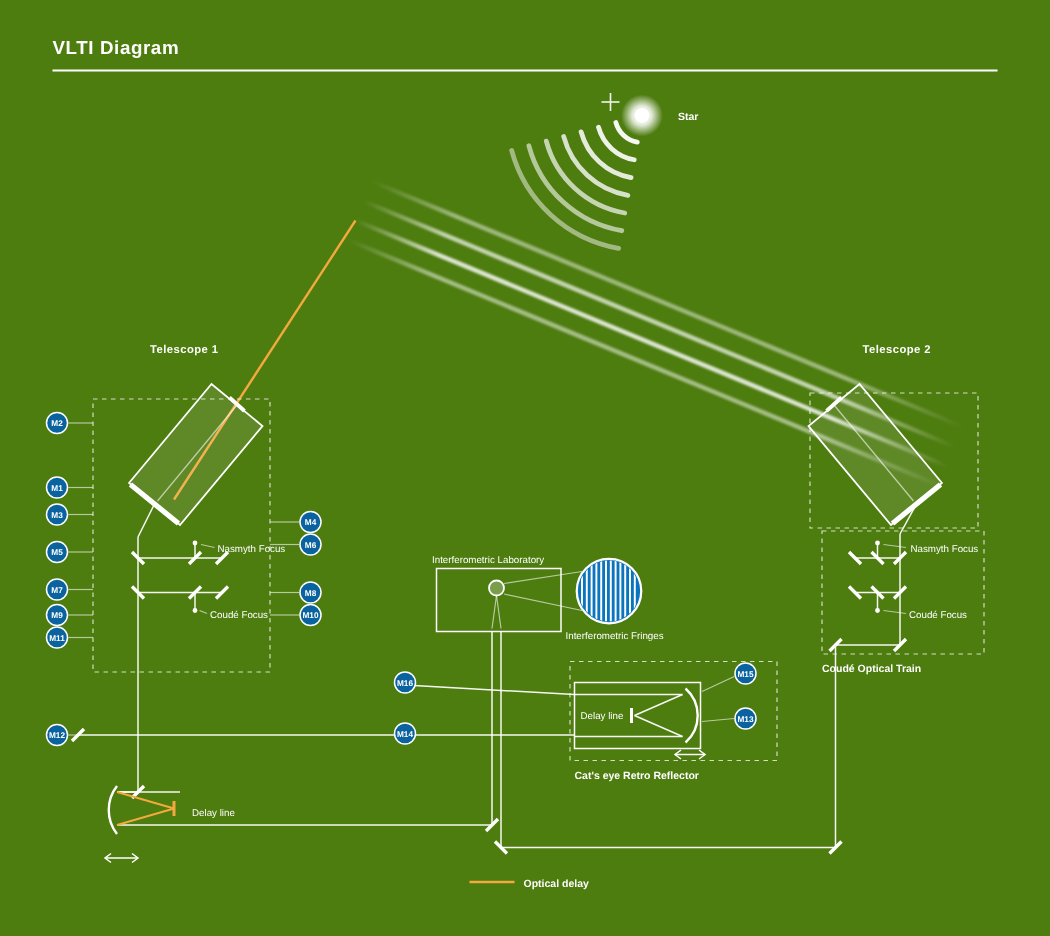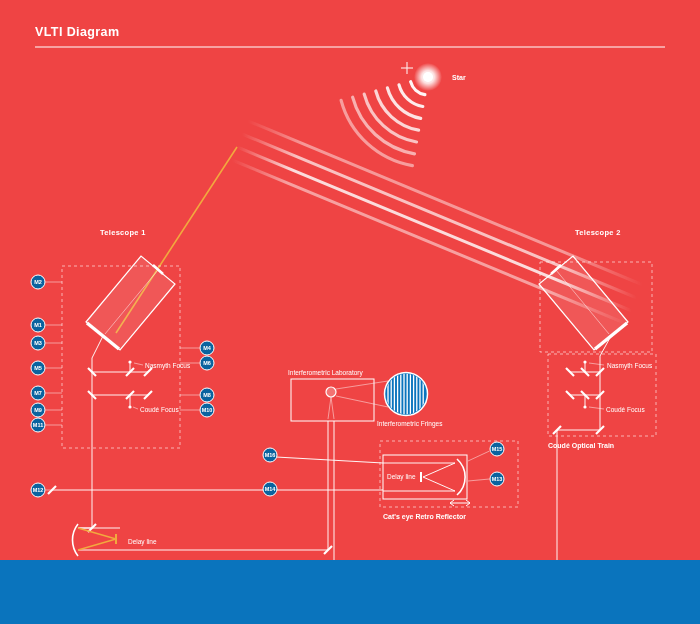--- a/index.html
+++ b/index.html
@@ -1,17 +1,17 @@
 <!DOCTYPE html>
 <html><head>
 <meta charset="utf-8">
 <style>
   html,body{margin:0;padding:0;}
   body{background:#0a74bd;font-family:"Liberation Sans","DejaVu Sans",sans-serif;}
-  .stage{position:relative;width:700px;height:560px;background:#ef4444;overflow:hidden;}
+  .stage{position:relative;width:700px;height:624px;background:#4d7c0f;overflow:hidden;}
   text{fill:#ffffff;}
   .t-title{font-size:12.5px;font-weight:bold;letter-spacing:.4px;}
   .t-sec{font-size:7.5px;font-weight:bold;letter-spacing:.3px;}
   .t-bold{font-size:7px;font-weight:bold;}
   .t-sm{font-size:6.5px;}
   .t-m{font-size:5.5px;font-weight:bold;text-anchor:middle;}
   .ln{stroke:#ffffff;stroke-width:1;fill:none;opacity:.95;}
   .ln-thin{stroke:#ffffff;stroke-width:.8;fill:none;opacity:.6;}
   .tick{stroke:#ffffff;stroke-width:2.2;fill:none;}
   .dash{stroke:rgba(255,255,255,.75);stroke-width:.8;fill:none;stroke-dasharray:3 3;}

